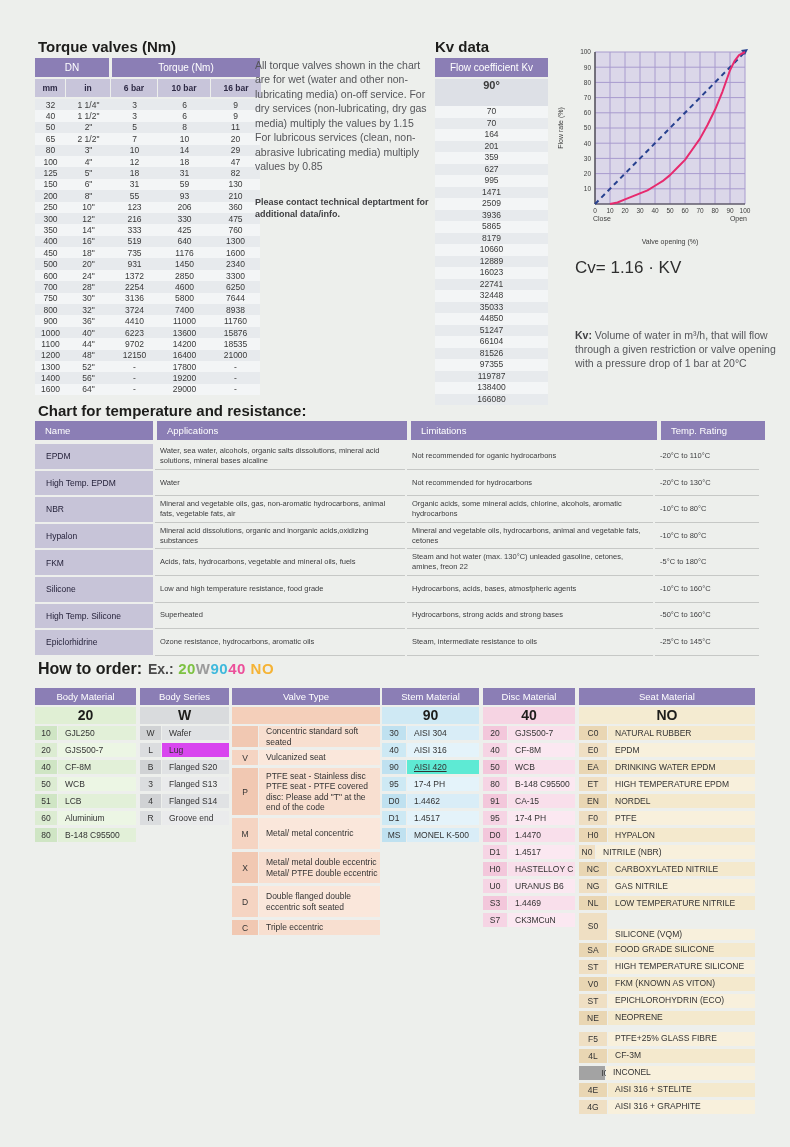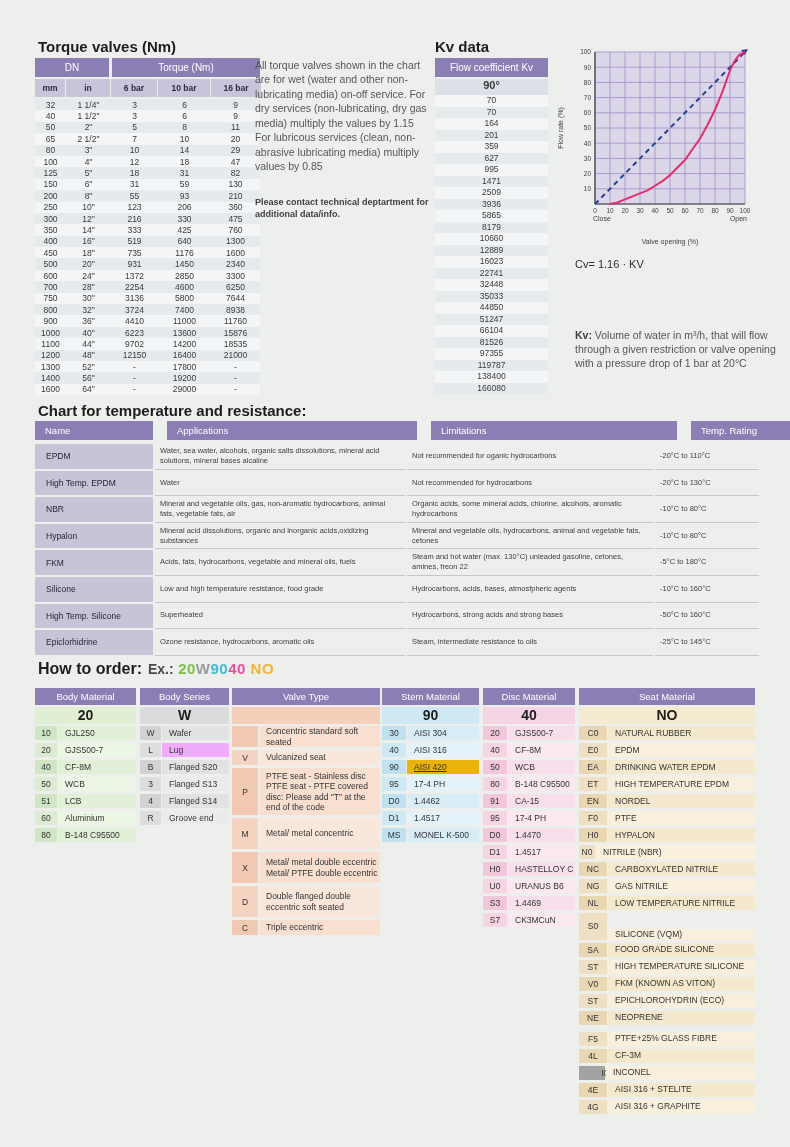--- a/index.html
+++ b/index.html
@@ -21,35 +21,35 @@
 
   
   #torque-note { position:absolute; left:255px; top:58px; width:178px; }
   #torque-note .body { font-size:10.5px; line-height:1.38; color:#55565a; white-space:pre-line; }
   #torque-note .contact { margin-top:22px; font-size:9px; font-weight:bold; color:#3f3f42; line-height:1.35; }
 
   
   #kv-title { position:absolute; left:435px; top:38px; }
   #kv-table { position:absolute; left:435px; top:58px; width:113px; }
   .kv-head { background:#8b7eb5; color:#fff; font-size:10px; text-align:center; padding:4px 0; margin-bottom:2px; }
-  .kv-first { background:#dde0e6; font-size:11px; font-weight:bold; text-align:center; height:16px; line-height:13px; }
+  .kv-first { background:#dde0e6; font-size:11px; font-weight:bold; text-align:center; height:27px; line-height:13px; }
   .kv-row { font-size:8.5px; text-align:center; height:11.5px; line-height:11.5px; color:#3a3a3a; }
   .kv-row:nth-child(even) { background:#e7eaed; }
   .kv-row:nth-child(odd) { background:#f3f5f6; }
 
   
   #chart { position:absolute; left:553px; top:44px; }
-  #cv-formula { position:absolute; left:575px; top:258px; font-size:11px; color:#2e2e2e; }
+  #cv-formula { position:absolute; left:575px; top:258px; font-size:17px; color:#2e2e2e; }
   #kv-note { position:absolute; left:575px; top:328px; width:208px; font-size:10.5px; line-height:1.35; color:#55565a; }
   #kv-note b { color:#3f3f42; }
 
   
   #res-title { position:absolute; left:38px; top:402px; }
   #res-table { position:absolute; left:35px; top:421px; width:724px; }
-  .res-head { display:grid; grid-template-columns:118px 250px 246px 104px; column-gap:14px; margin-bottom:3px; }
+  .res-head { display:grid; grid-template-columns:118px 250px 246px 104px; column-gap:4px; margin-bottom:3px; }
   .res-head div { background:#8b7eb5; color:#fff; font-size:9.5px; padding:4px 0 4px 10px; }
   .res-row { display:grid; grid-template-columns:118px 250px 246px 104px; column-gap:2px; height:26.6px; }
   .res-name { background:#c7c4d8; color:#26233b; font-size:8.5px; display:flex; align-items:center; padding-left:11px; margin:1px 0; }
   .res-cell { font-size:7.5px; line-height:1.3; color:#3c3c3e; display:flex; align-items:center; border-bottom:1px solid #c6c8c6; padding-left:5px; padding-right:8px; }
 
   
   #order-title { position:absolute; left:38px; top:660px; font-size:16px; color:#1d1d1b; font-weight:bold; }
   #order-title .ex { font-weight:bold; font-size:14px; color:#4a4a4a; margin-left:6px; }
   #order-title .code { font-size:15px; font-weight:bold; letter-spacing:0.5px; }
   .otable { position:absolute; top:688px; }
@@ -462,21 +462,21 @@
       </div>
       <div class="otable" style="left: 140px; width: 89px;">
         <div class="ohead">Body Series</div>
         <div class="osel" style="background: rgb(217, 219, 221);">W</div>
         <div class="orow">
           <div class="ocode" style="width: 21px; background: rgb(208, 210, 212);">W</div>
           <div class="olabel" style="background: rgb(224, 226, 228);">Wafer</div>
         </div>
         <div class="orow">
           <div class="ocode" style="width: 21px; background: rgb(219, 221, 223);">L</div>
-          <div class="olabel" style="background: #f0abfc; text-align: center;">Lug</div>
+          <div class="olabel" style="background: #d946ef; text-align: center;">Lug</div>
         </div>
         <div class="orow">
           <div class="ocode" style="width: 21px; background: rgb(208, 210, 212);">B</div>
           <div class="olabel" style="background: rgb(224, 226, 228);">Flanged S20</div>
         </div>
         <div class="orow">
           <div class="ocode" style="width: 21px; background: rgb(219, 221, 223);">3</div>
           <div class="olabel" style="background: rgb(234, 235, 236);">Flanged S13</div>
         </div>
         <div class="orow">
@@ -528,21 +528,21 @@
         <div class="orow">
           <div class="ocode" style="width: 24px; background: rgb(191, 225, 240);">30</div>
           <div class="olabel" style="background: rgb(217, 237, 247);">AISI 304</div>
         </div>
         <div class="orow">
           <div class="ocode" style="width: 24px; background: rgb(205, 233, 244);">40</div>
           <div class="olabel" style="background: rgb(228, 243, 250);">AISI 316</div>
         </div>
         <div class="orow">
           <div class="ocode" style="width: 24px; background: rgb(191, 225, 240);">90</div>
-          <div class="olabel" style="background: #eab308; text-decoration: underline;">AISI 420</div>
+          <div class="olabel" style="background: #5eead4; text-decoration: underline;">AISI 420</div>
         </div>
         <div class="orow">
           <div class="ocode" style="width: 24px; background: rgb(205, 233, 244);">95</div>
           <div class="olabel" style="background: rgb(228, 243, 250);">17-4 PH</div>
         </div>
         <div class="orow">
           <div class="ocode" style="width: 24px; background: rgb(191, 225, 240);">D0</div>
           <div class="olabel" style="background: rgb(217, 237, 247);">1.4462</div>
         </div>
         <div class="orow">

